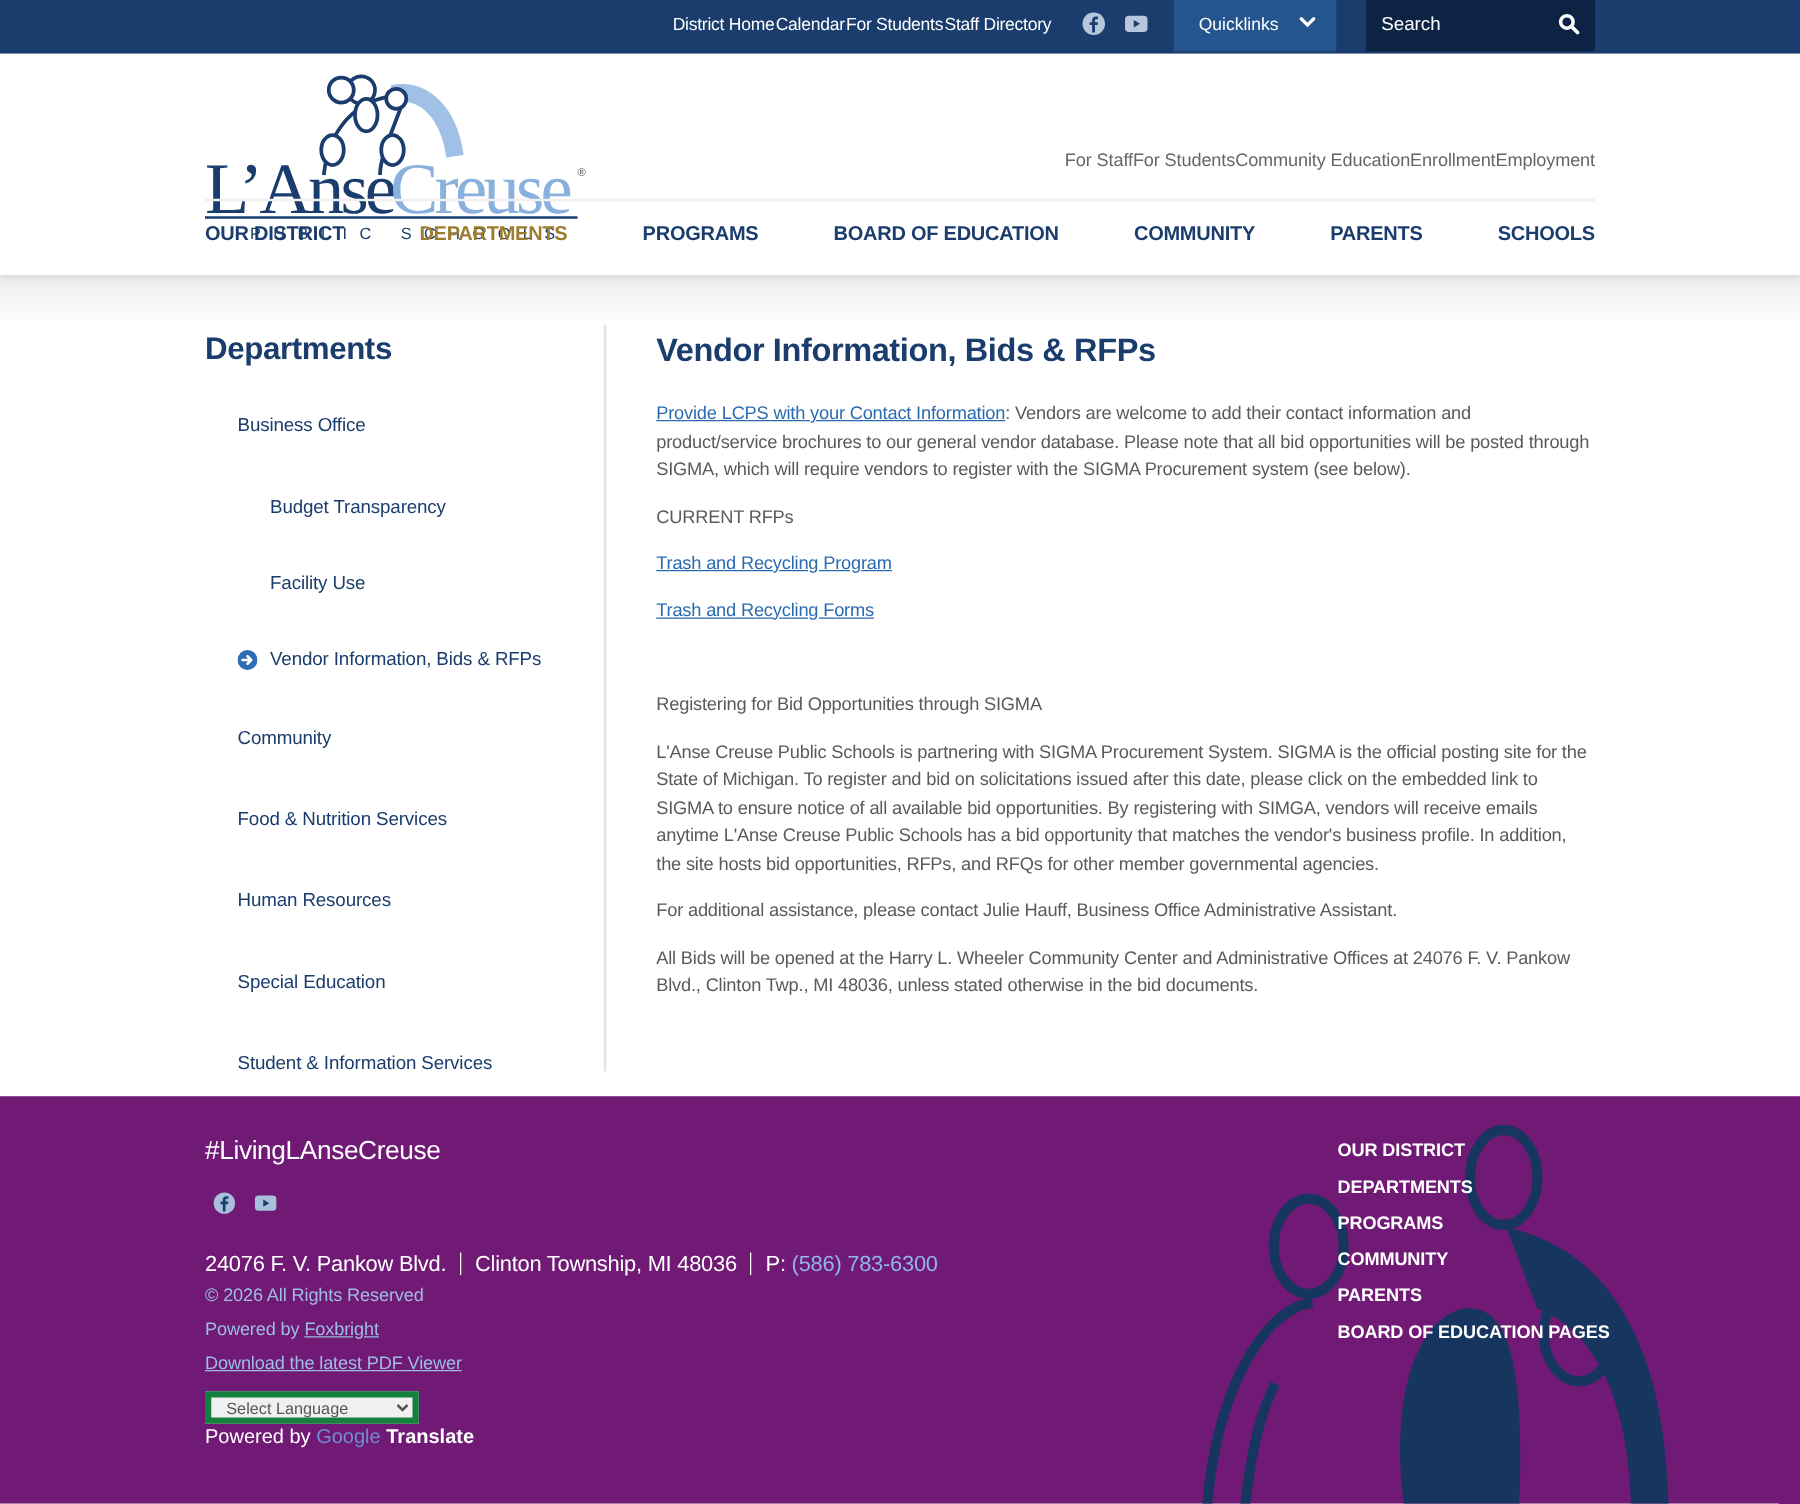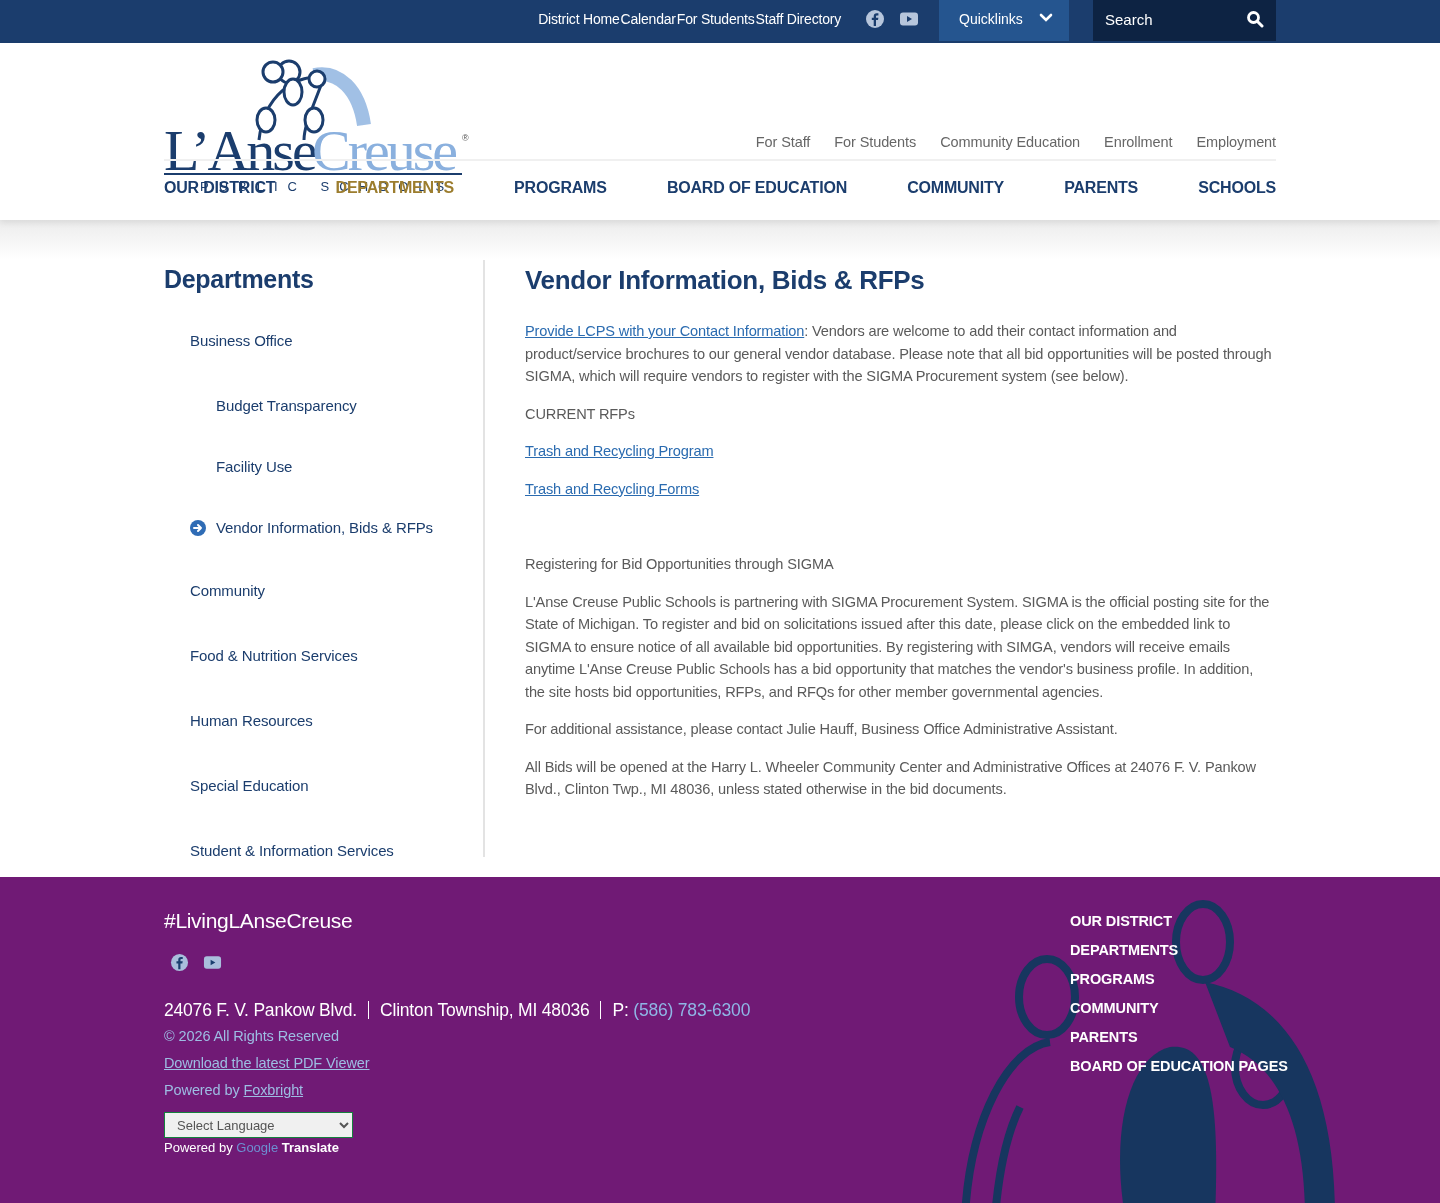--- a/index.html
+++ b/index.html
@@ -17,21 +17,21 @@
   .quicklinks { height: 43px; width: 130px; background: #25558f; display: flex; align-items: center; padding-left: 20px; color: #fff; font-size: 14px; position: relative; }
   .quicklinks .chev { position: absolute; right: 16px; top: 13px; width: 14px; height: 14px; }
   .search { height: 43px; width: 183px; background: #0d2343; display: flex; align-items: center; padding-left: 12px; position: relative; margin-left: 24px; }
   .search input { background: transparent; border: none; outline: none; color: #fff; font-size: 15px; width: 130px; font-family: "Liberation Sans", sans-serif; }
   .search input::placeholder { color: #fff; }
   .search .mag { position: absolute; right: 12px; top: 12px; width: 18px; height: 18px; }
 
   
   .header { height: 177px; background: #fff; position: relative; box-shadow: 0 3px 6px rgba(0,0,0,0.08); }
   .logo { position: absolute; left: 164px; top: -28px; width: 310px; height: 180px; }
-  .secondary-nav { position: absolute; right: 164px; top: 91px; display: flex; gap: 24px; }
+  .secondary-nav { position: absolute; right: 164px; top: 78px; display: flex; }
   .sec-link { font-size: 14.5px; color: #666; letter-spacing: -0.1px; }
   .header-rule { position: absolute; left: 164px; right: 164px; top: 116px; height: 2px; background: #f0f0f0; }
   .main-nav { position: absolute; left: 164px; right: 164px; top: 136px; display: flex; justify-content: space-between; }
   .main-nav a { font-size: 16px; font-weight: bold; color: #1b3d6d; letter-spacing: -0.2px; }
   .main-nav a.active { color: #9c7d2e; }
   .shadow-band { height: 40px; background: linear-gradient(#ececec, #fff); }
 
   
   .page { display: flex; padding: 0 164px; min-height: 617px; }
   .sidebar { width: 321px; border-right: 2px solid #e3e3e3; padding-top: 5px; height: 597px; }
@@ -54,22 +54,22 @@
   .footer-left { position: absolute; left: 164px; top: 32px; }
   .hashtag { font-size: 21px; color: #fff; letter-spacing: -0.3px; }
   .social-foot { display: flex; gap: 14px; margin-top: 20px; margin-left: 6px; }
   .social-foot svg { width: 19px; height: 19px; }
   .address { font-size: 17.5px; margin-top: 24px; color: #fff; letter-spacing: -0.2px; }
   .address .sep { display: inline-block; width: 1px; height: 18px; background: #fff; margin: 0 11px; vertical-align: -3px; }
   .address .phone { color: #8fb6e5; }
   .muted { color: #9dbde3; font-size: 14.5px; margin-top: 7px; letter-spacing: -0.1px; }
   .muted + .muted { margin-top: 11px; }
   .muted a { text-decoration: underline; }
-  .lang { margin-top: 14px; width: 189px; height: 26px; background: #f0f0f0; border: 1px solid #15803d; font-size: 13px; color: #555; font-family: "Liberation Sans", sans-serif; padding-left: 8px; }
-  .gtrans { font-size: 13px; color: #fff; margin-top: 2px; }
+  .lang { margin-top: 14px; width: 171px; height: 26px; background: #f0f0f0; border: 5px solid #15803d; font-size: 13px; color: #555; font-family: "Liberation Sans", sans-serif; padding-left: 8px; }
+  .gtrans { font-size: 16px; color: #fff; margin-top: 2px; }
   .gtrans .g { color: #6d8fd1; }
   .gtrans b { font-weight: bold; }
   .footer-nav { position: absolute; left: 1070px; top: 30px; list-style: none; }
   .footer-nav li { font-size: 14.5px; font-weight: bold; line-height: 29px; color: #fff; letter-spacing: -0.1px; }
 </style>
 </head>
 <body>
 
 <div class="topbar">
   <div class="topbar-inner">
@@ -217,22 +217,22 @@
         <svg viewBox="0 0 20 20">
             <rect x="1" y="3.5" width="18" height="13" rx="3" fill="#a9bfdc"></rect>
             <path d="M8 7l5 3-5 3z" fill="#1a3f6e"></path>
           </svg>
       </a>
     </div>
     <div class="address">
       <span>24076 F. V. Pankow Blvd.</span><span class="sep"></span><span>Clinton Township, MI 48036</span><span class="sep"></span><span>P:</span> <a class="phone" href="#">(586) 783-6300</a>
     </div>
     <div class="muted">© 2026 All Rights Reserved</div>
+    <div class="muted"><span>Powered by </span><a href="#">Foxbright</a></div>
     <div class="muted"><a href="#">Download the latest PDF Viewer</a></div>
-    <div class="muted"><span>Powered by </span><a href="#">Foxbright</a></div>
     <select class="lang">
       <option>Select Language</option>
     </select>
     <div class="gtrans"><span>Powered by </span><span class="g">Google</span> <b>Translate</b></div>
   </div>
 
   <ul class="footer-nav">
     <li><a href="#">OUR DISTRICT</a></li>
     <li><a href="#">DEPARTMENTS</a></li>
     <li><a href="#">PROGRAMS</a></li>

